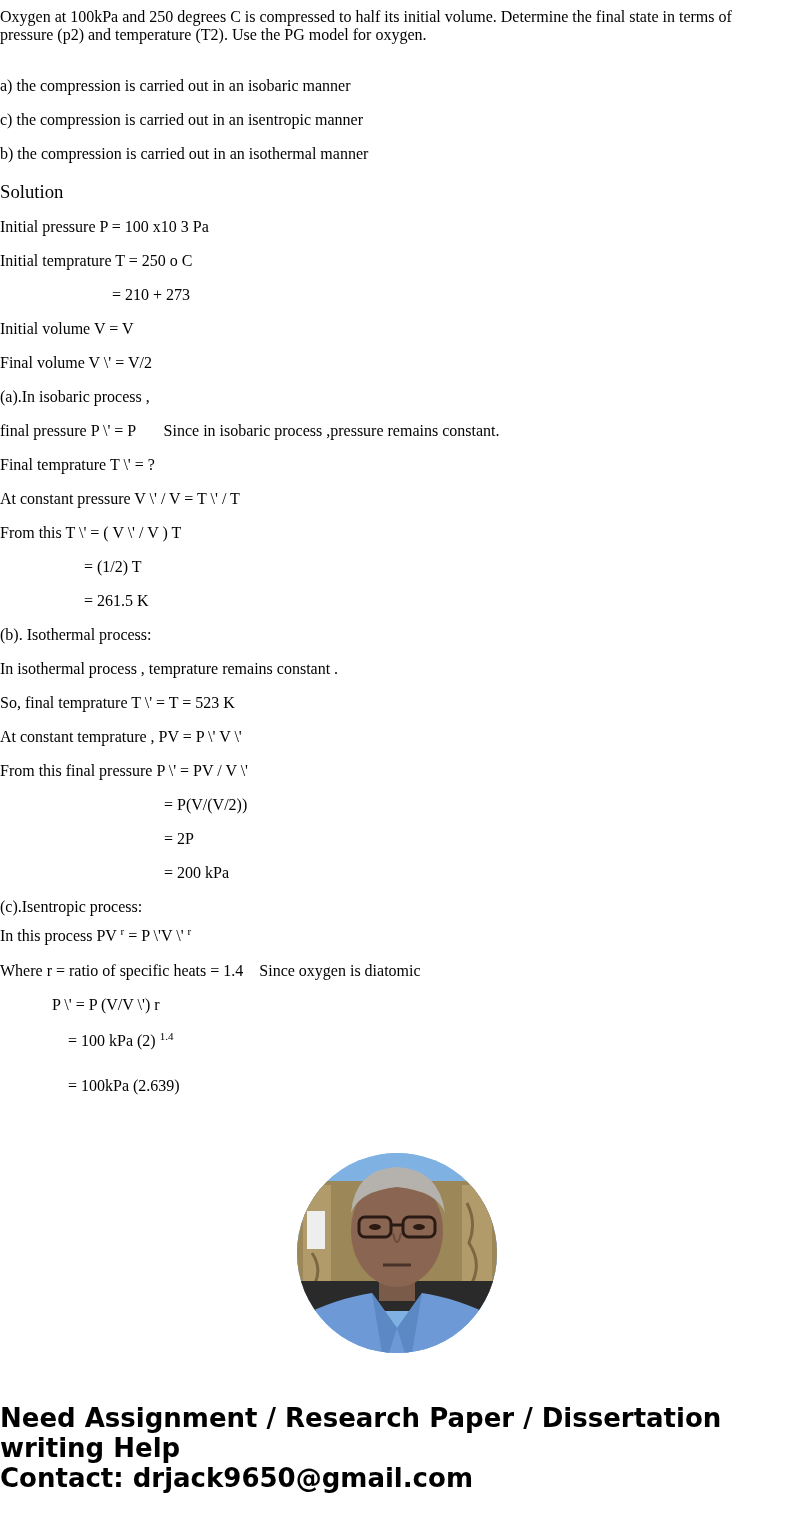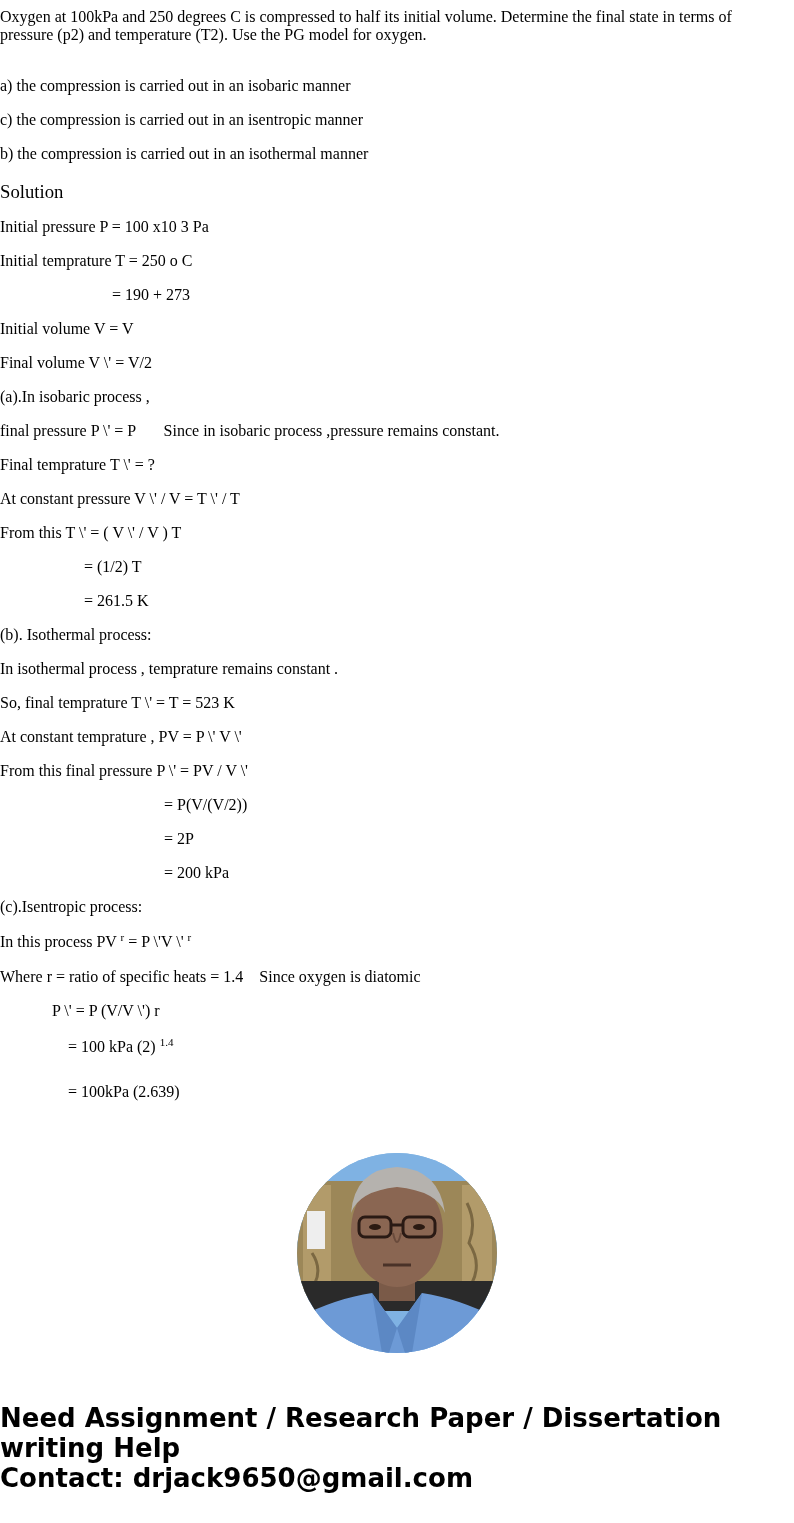--- a/index.html
+++ b/index.html
@@ -75,41 +75,41 @@
 <div class="content">
   <div class="q-text">Oxygen at 100kPa and 250 degrees C is compressed to half its initial volume. Determine the final state in terms of pressure (p2) and temperature (T2). Use the PG model for oxygen.</div>
   <p class="para first">a) the compression is carried out in an isobaric manner</p>
   <p class="para">c) the compression is carried out in an isentropic manner</p>
   <p class="para">b) the compression is carried out in an isothermal manner</p>
 
   <h3 class="solution">Solution</h3>
 
   <p class="para" style="margin-top:15px;">Initial pressure P = 100 x10 3 Pa</p>
   <p class="para">Initial temprature T = 250 o C</p>
-  <p class="para">                            = 190 + 273</p>
+  <p class="para">                            = 210 + 273</p>
   <p class="para">Initial volume V = V</p>
   <p class="para">Final volume V \' = V/2</p>
   <p class="para">(a).In isobaric process ,</p>
   <p class="para">final pressure P \' = P       Since in isobaric process ,pressure remains constant.</p>
   <p class="para">Final temprature T \' = ?</p>
   <p class="para">At constant pressure V \' / V = T \' / T</p>
   <p class="para">From this T \' = ( V \' / V ) T</p>
   <p class="para">                     = (1/2) T</p>
   <p class="para">                     = 261.5 K</p>
   <p class="para">(b). Isothermal process:</p>
   <p class="para">In isothermal process , temprature remains constant .</p>
   <p class="para">So, final temprature T \' = T = 523 K</p>
   <p class="para">At constant temprature , PV = P \' V \'</p>
   <p class="para">From this final pressure P \' = PV / V \'</p>
   <p class="para">                                         = P(V/(V/2))</p>
   <p class="para">                                         = 2P</p>
   <p class="para">                                         = 200 kPa</p>
   <p class="para">(c).Isentropic process:</p>
 
-  <p class="para" style="margin-top:17px;"><span>In this process PV </span><sup>r</sup><span> = P \'V \' </span><sup>r</sup></p>
+  <p class="para" style="margin-top:11px;"><span>In this process PV </span><sup>r</sup><span> = P \'V \' </span><sup>r</sup></p>
 
   <p class="para" style="margin-top:17px;">Where r = ratio of specific heats = 1.4    Since oxygen is diatomic</p>
   <p class="para">             P \' = P (V/V \') r</p>
 
   <p class="para" style="margin-top:18px;"><span>                 = 100 kPa (2) </span><sup>1.4</sup></p>
 
   <p class="para" style="margin-top:27px;">                 = 100kPa (2.639)</p>
 </div>
 
 <div class="avatar-wrap">

